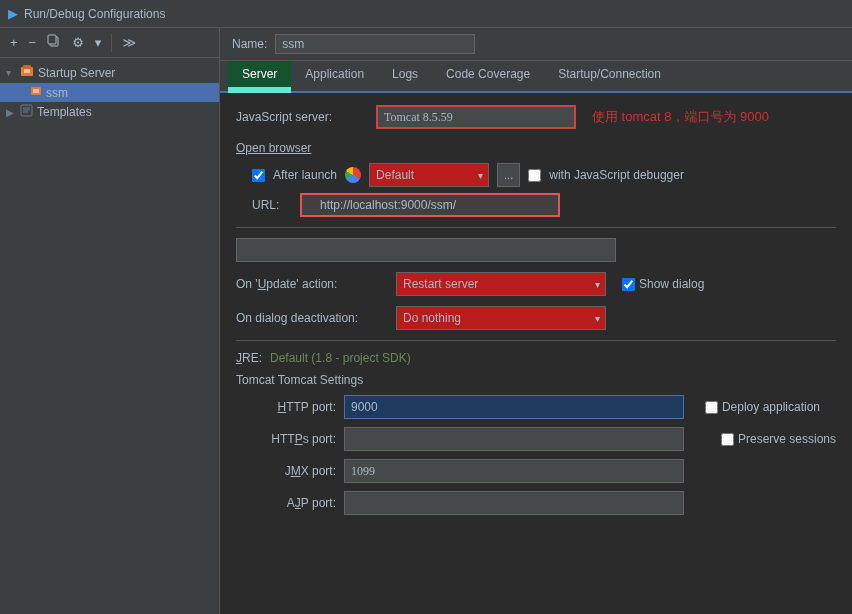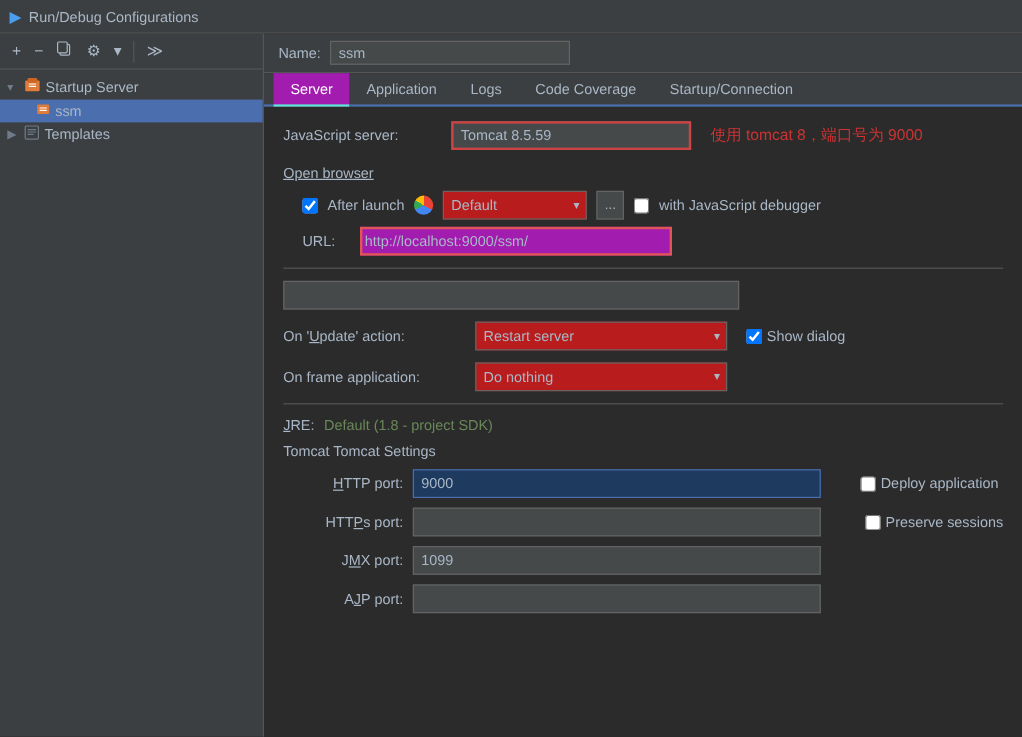--- a/index.html
+++ b/index.html
@@ -105,22 +105,22 @@
     .tab {
       padding: 6px 14px;
       cursor: pointer;
       color: #a9b7c6;
       font-size: 12px;
       border-bottom: 2px solid transparent;
       margin-bottom: -2px;
     }
     .tab.active {
       color: #fff;
-      border-bottom: 2px solid #5eead4;
-      background: #a21caf;
+      border-bottom: 6px solid #5eead4;
+      background: #14532d;
     }
     .content-area {
       flex: 1;
       overflow-y: auto;
       padding: 12px 16px;
       background: #2b2b2b;
     }
     
     .form-row {
       display: flex;
@@ -133,20 +133,21 @@
       min-width: 160px;
     }
     .form-label u { text-decoration: underline; }
     .text-input {
       background: #45494a;
       border: 1px solid #646464;
       color: #a9b7c6;
       font-size: 12px;
       padding: 3px 6px;
       height: 24px;
+      font-family: Liberation Serif, serif;
     }
     .text-input.highlighted {
       border: 2px solid #e05555;
     }
     .text-input-wide {
       width: 340px;
     }
     .section-title {
       color: #a9b7c6;
       font-size: 12px;
@@ -226,25 +227,25 @@
       flex-shrink: 0;
     }
     .url-row {
       display: flex;
       align-items: center;
       padding-left: 16px;
       gap: 8px;
     }
     .url-label { color: #a9b7c6; font-size: 12px; width: 40px; }
     .url-input {
-      background: #a21caf;
+      background: #404040;
       border: 2px solid #e05555;
       color: #a9b7c6;
       font-size: 12px;
-      padding: 2px 2px;
+      padding: 2px 18px;
       height: 24px;
       width: 260px;
     }
     .with-js-label { font-size: 12px; color: #a9b7c6; }
     .port-input {
       background: #1e3a5f;
       border: 1px solid #4b6eaf;
       color: #a9b7c6;
       font-size: 12px;
       padding: 2px 6px;
@@ -410,21 +411,21 @@
           </select>
         </div>
         <label style="display:flex;align-items:center;gap:4px;margin-left:16px;">
           <input type="checkbox" checked="" style="">
           <span>Show dialog</span>
         </label>
       </div>
 
       <div class="form-row" style="margin-top:4px;">
         <span class="form-label">
-          On frame application:
+          On dialog deactivation:
         </span>
         <div class="dropdown-wrapper">
           <select class="dropdown" style="width:210px;">
             <option>Do nothing</option>
             <option>Update classes and resources</option>
             <option>Update resources</option>
           </select>
         </div>
       </div>
 
@@ -438,21 +439,21 @@
       <div>
         <div class="settings-title" style="margin-bottom:8px;">Tomcat Tomcat Settings</div>
 
         <div style="position:relative;">
 
           <div class="port-row">
             <span class="port-label">
               <u>H</u>TTP port:
             </span>
             <input type="text" class="port-input" value="9000" style="">
-            <div style="position:absolute;right:4px;display:flex;align-items:center;gap:4px;justify-content:space-between;">
+            <div style="position:absolute;right:16px;display:flex;align-items:center;gap:4px;justify-content:space-between;">
               <input type="checkbox" style="">
               <span>Deploy application</span>
             </div>
           </div>
 
           <div class="port-row">
             <span class="port-label">
               HTT<u>P</u>s port:
             </span>
             <input type="text" class="text-input" style="width: 340px;">

